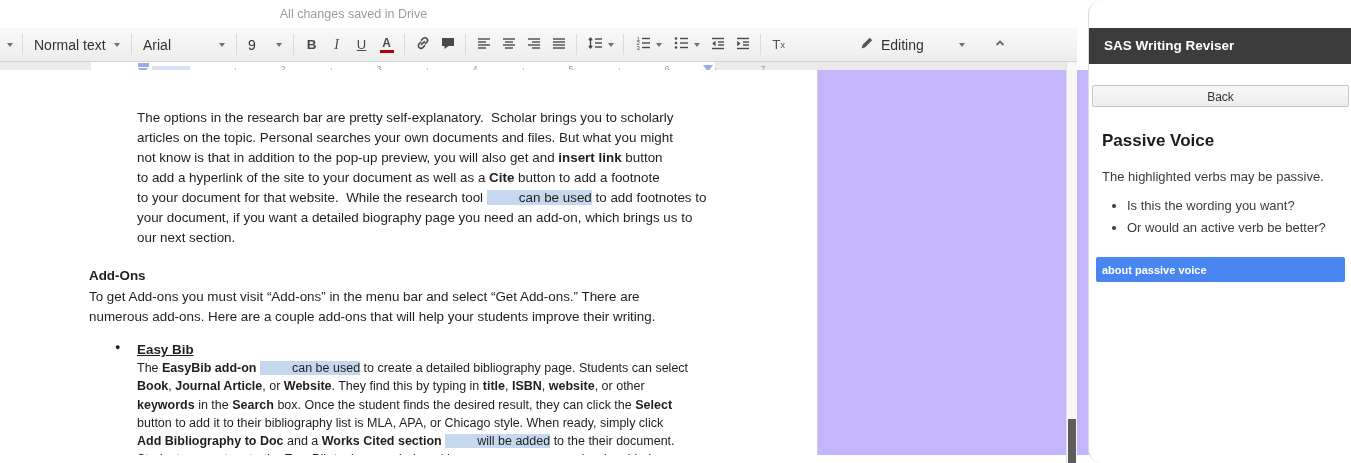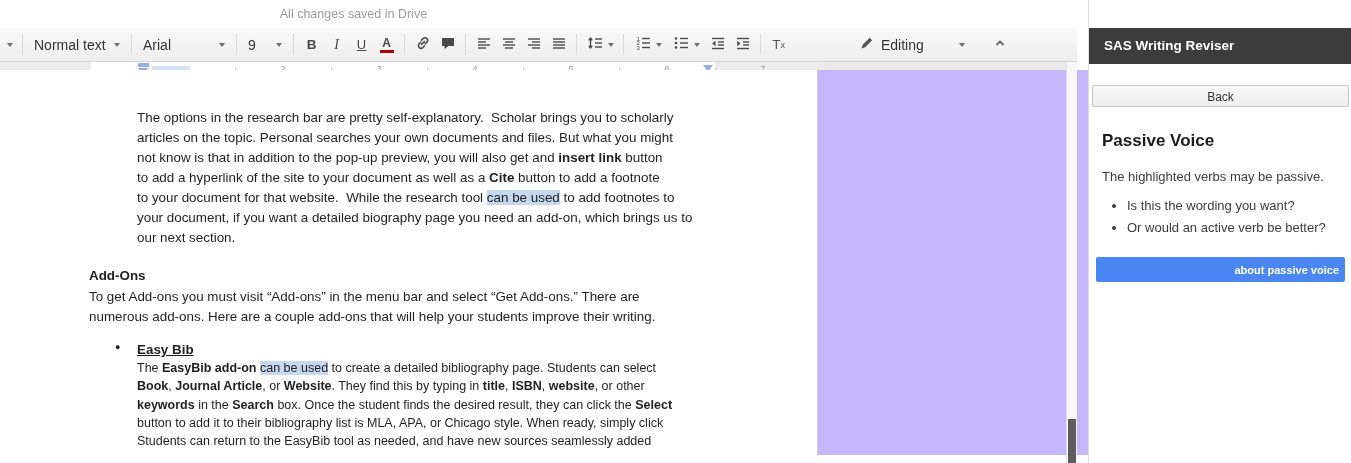--- a/index.html
+++ b/index.html
@@ -69,43 +69,43 @@
   .m-left { position:absolute; left:138px; top:6px; width:0; height:0; border-left:5.5px solid transparent; border-right:5.5px solid transparent; border-top:7px solid #93afe3; cursor:ew-resize; }
   .m-right { position:absolute; left:703px; top:3px; width:0; height:0; border-left:5.5px solid transparent; border-right:5.5px solid transparent; border-top:7px solid #93afe3; cursor:ew-resize; }
 
   
   .canvas { position:absolute; top:70px; left:0; width:1147px; height:385px; background:#c4b5fd; overflow:hidden; }
   .page { position:absolute; left:-6px; top:0; width:824px; height:100%; background:#fff; border-right:1px solid #cfcfcf; }
   .para { position:absolute; color:#1f1f1f; }
   .doc-line { white-space:pre; }
   .doc-line .b { font-weight:bold; }
   .doc-line .u { text-decoration:underline; }
-  .doc-line .hl { background:var(--highlight); }
+  .doc-line .hl { background:var(--highlight);padding-left:32px; }
   .para1 { left:143px; top:38px; font-size:13.4px; line-height:20px; }
   .doc-heading { position:absolute; left:95px; top:198px; font-size:13.4px; font-weight:bold; color:#1f1f1f; }
   .para2 { left:95px; top:217px; font-size:13.4px; line-height:20px; }
   .doc-bullet { position:absolute; left:121px; top:272px; font-size:9px; color:#1f1f1f; }
   .easybib-title { left:143px; top:270px; font-size:13.4px; line-height:19px; }
   .para3 { left:143px; top:289px; font-size:12.5px; line-height:18.3px; }
 
   
   .scrollbar { position:absolute; left:1066px; top:62px; width:11px; height:401px; background:#f7f7f7; border-left:1px solid #e2e2e2; }
   .scroll-thumb { position:absolute; left:1px; right:1px; bottom:0; height:44px; background:#5d5d5d; cursor:pointer; }
 
   
-  .sidebar { position:absolute; left:1088px; top:0; width:263px; height:463px; background:#fff; border-left:1px solid #dcdcdc; }
+  .sidebar { position:absolute; left:1088px; top:0; width:263px; height:463px; background:#fff; border-left:1px solid #dcdcdc;border-radius:14px; }
   .sb-header { position:absolute; top:28px; left:0; right:0; height:36px; background:var(--sidebar-header-bg); color:#fff; font-size:13.5px; font-weight:bold; line-height:36px; padding-left:15px; }
   .sb-body { position:absolute; top:64px; left:0; right:0; bottom:0; }
   .back-btn { display:block; width:calc(100% - 5px); margin:21px 2px 2px 3px; height:22px; background:linear-gradient(#f8f8f8,#eeeeee); border:1px solid #c5c5c5; border-radius:2px; font-size:12px; color:#333; text-align:center; line-height:20px; cursor:pointer; font-family:inherit; }
   .sb-title { margin:24px 0 0 13px; font-size:17px; font-weight:bold; color:#1b1b1b; }
   .sb-intro { margin:17px 13px 0; font-size:13px; color:#3c3c3c; line-height:17px; }
   .sb-list { margin:13px 0 0 14px; padding-left:24px; font-size:13px; color:#3c3c3c; }
   .sb-list li { margin-bottom:7px; }
   .sb-outro { margin:13px 13px 0; font-size:13px; color:#3c3c3c; line-height:18px; width:232px; }
-  .action-btn { display:block; width:calc(100% - 13px); margin:22px 5px 0 7px; height:25px; background:var(--action-blue); border:none; border-radius:2px; color:#fff; font-size:11px; font-weight:bold; text-align:right; line-height:25px; cursor:pointer; font-family:inherit; }
+  .action-btn { display:block; width:calc(100% - 13px); margin:22px 5px 0 7px; height:25px; background:var(--action-blue); border:none; border-radius:2px; color:#fff; font-size:11px; font-weight:bold; text-align:left; line-height:25px; cursor:pointer; font-family:inherit; }
 </style>
 </head>
 <body>
 
 <div id="app">
 
   <div class="menubar">
     <div style="display:flex;">
         <span class="menu-item" style="--i: 0;">Format</span>
         <span class="menu-item" style="--i: 1;">Tools</span>
@@ -361,20 +361,21 @@
         </div>
       <div class="doc-bullet">●</div>
       <div class="para easybib-title">
           <div class="doc-line"><span class="b u">Easy Bib</span></div>
         </div>
       <div class="para para3">
           <div class="doc-line"><span>The </span><span class="b">EasyBib add-on</span><span> </span><span class="hl">can be used</span><span> to create a detailed bibliography page. Students can select</span></div>
           <div class="doc-line"><span class="b">Book</span><span>, </span><span class="b">Journal Article</span><span>, or </span><span class="b">Website</span><span>. They find this by typing in </span><span class="b">title</span><span>, </span><span class="b">ISBN</span><span>, </span><span class="b">website</span><span>, or other</span></div>
           <div class="doc-line"><span class="b">keywords</span><span> in the </span><span class="b">Search</span><span> box. Once the student finds the desired result, they can click the </span><span class="b">Select</span></div>
           <div class="doc-line"><span>button to add it to their bibliography list is MLA, APA, or Chicago style. When ready, simply click</span></div>
+          <div class="doc-line"><span class="b">Add Bibliography to Doc</span><span> and a </span><span class="b">Works Cited section</span><span> </span><span class="hl">will be added</span><span> to the their document.</span></div>
           <div class="doc-line"><span>Students can return to the EasyBib tool as needed, and have new sources seamlessly added</span></div>
         </div>
     </div>
   </div>
 
   <div class="scrollbar">
     <div class="scroll-thumb"></div>
   </div>
 
   <div class="sidebar">

